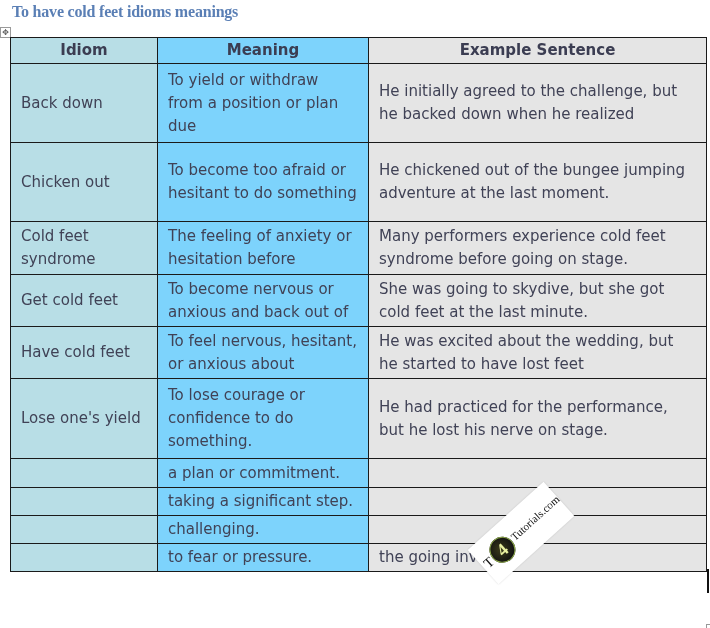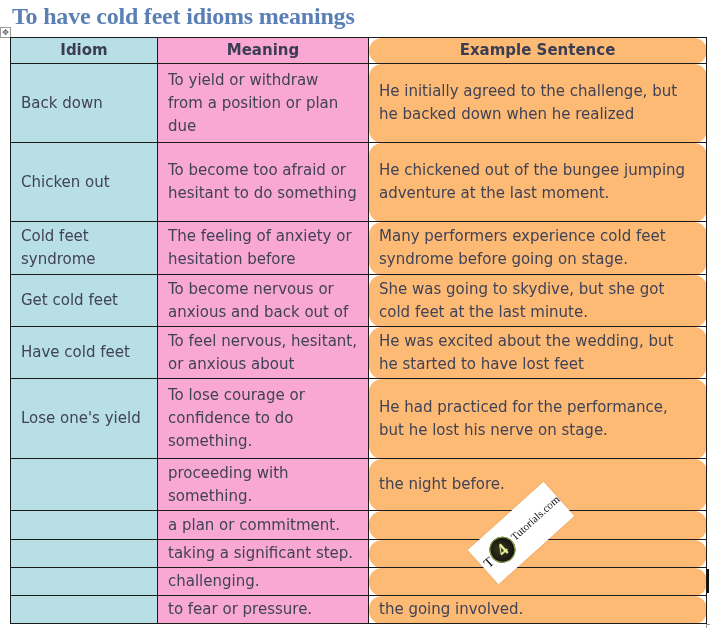--- a/index.html
+++ b/index.html
@@ -14,21 +14,21 @@
     overflow: hidden;
     font-family: "DejaVu Sans", "Liberation Sans", sans-serif;
   }
   .title {
     position: absolute;
     left: 12px;
     top: 3px;
     margin: 0;
     font-family: "Liberation Serif", "DejaVu Serif", serif;
     font-weight: bold;
-    font-size: 24px;
+    font-size: 16px;
     letter-spacing: -0.2px;
     color: #5a7fb5;
     white-space: nowrap;
   }
   .move-handle {
     position: absolute;
     left: 0;
     top: 27px;
     width: 9px;
     height: 9px;
@@ -61,22 +61,22 @@
   table.idioms th {
     font-weight: bold;
     text-align: center;
     color: #3b3d52;
     height: 25px;
   }
   col.c-idiom { width: 147px; }
   col.c-meaning { width: 211px; }
   col.c-example { width: 338px; }
   .bg-idiom { background: #b8dee6; }
-  .bg-meaning { background: #f9a8d4; }
-  .bg-example { background: #fdba74; border-radius: 13px; }
+  .bg-meaning { background: #7dd3fc; }
+  .bg-example { background: #e5e5e5; }
   td.idiom-cell { font-weight: normal; color: #34394a; }
   .cursor-bar {
     position: absolute;
     left: 707px;
     top: 569px;
     width: 2px;
     height: 24px;
     background: #111;
   }
   .corner-mark {
@@ -178,25 +178,20 @@
     <tr style="height:52px">
       <td class="bg-idiom idiom-cell">Have cold feet</td>
       <td class="bg-meaning">To feel nervous, hesitant, or anxious about</td>
       <td class="bg-example">He was excited about the wedding, but he started to have lost feet</td>
     </tr>
     <tr style="height:80px">
       <td class="bg-idiom idiom-cell">Lose one's yield</td>
       <td class="bg-meaning">To lose courage or confidence to do something.</td>
       <td class="bg-example">He had practiced for the performance, but he lost his nerve on stage.</td>
     </tr>
-    <tr style="height:52px">
-      <td class="bg-idiom idiom-cell"></td>
-      <td class="bg-meaning">proceeding with something.</td>
-      <td class="bg-example">the night before.</td>
-    </tr>
     <tr style="height:29px">
       <td class="bg-idiom idiom-cell"></td>
       <td class="bg-meaning">a plan or commitment.</td>
       <td class="bg-example"></td>
     </tr>
     <tr style="height:28px">
       <td class="bg-idiom idiom-cell"></td>
       <td class="bg-meaning">taking a significant step.</td>
       <td class="bg-example"></td>
     </tr>

